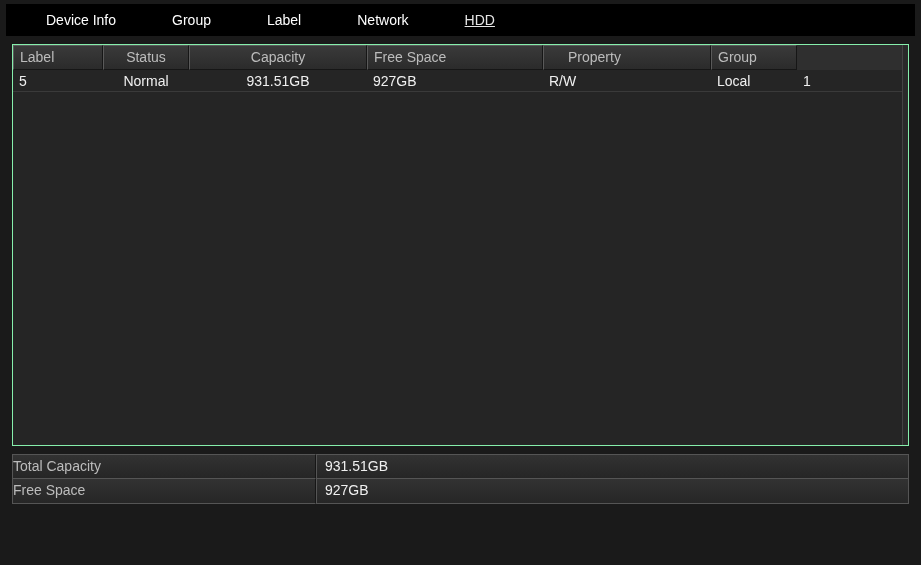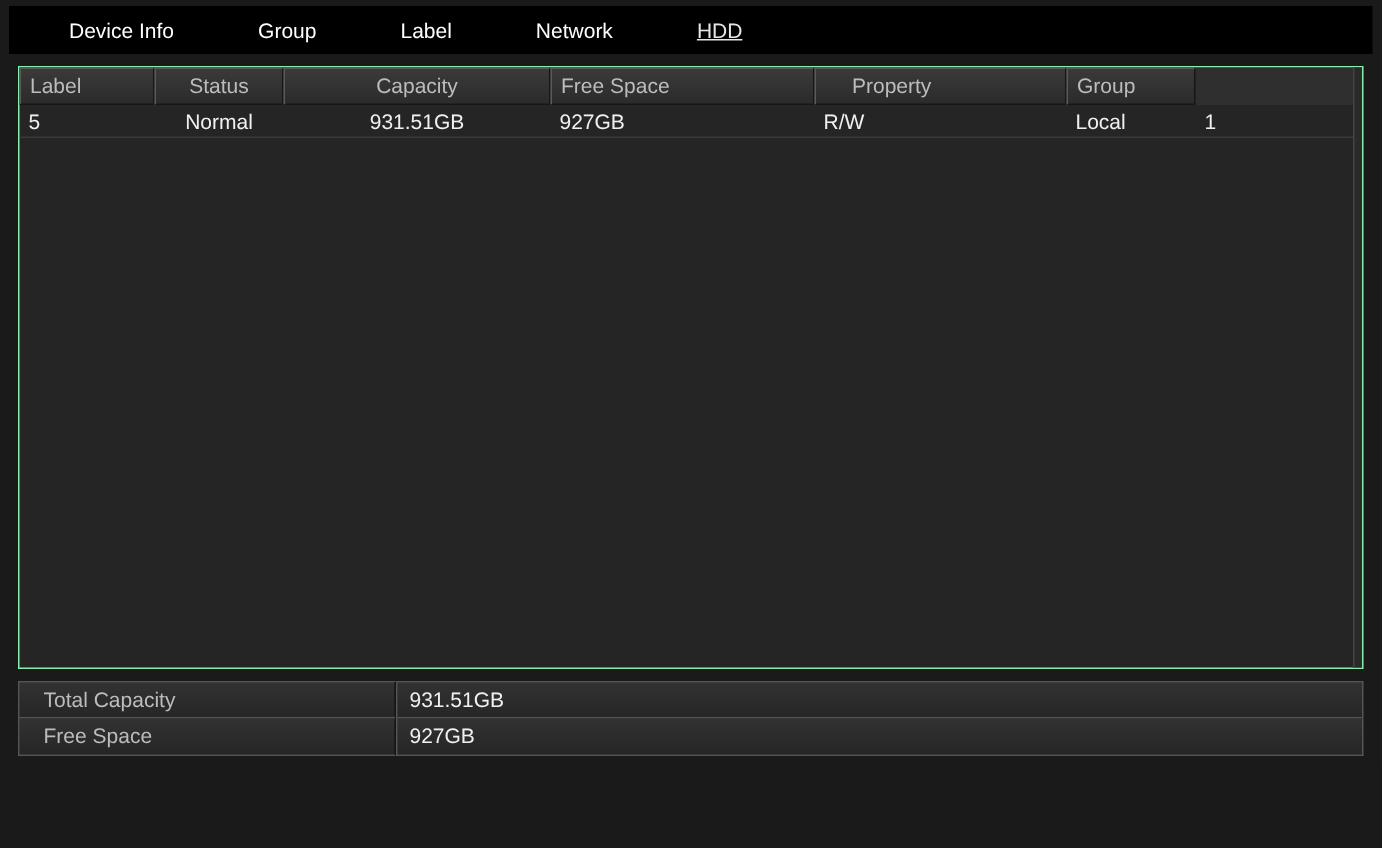--- a/index.html
+++ b/index.html
@@ -102,25 +102,25 @@
     }
 
     .summary {
       margin-top: 8px;
     }
     .summary-row {
       display: flex;
       height: 25px;
     }
     .summary-label {
-      width: 252px;
+      width: 304px;
       border: 1px solid #555;
       border-right: 1px solid #161616;
       background: linear-gradient(#323232, #262626);
-      padding: 3px 16px;
+      padding: 3px 0;
       color: #bcbcbc;
     }
     .summary-value {
       flex: 1;
       border: 1px solid #555;
       background: linear-gradient(#323232, #262626);
       padding: 3px 8px;
       color: #f0f0f0;
     }
     .summary-row + .summary-row .summary-label,

